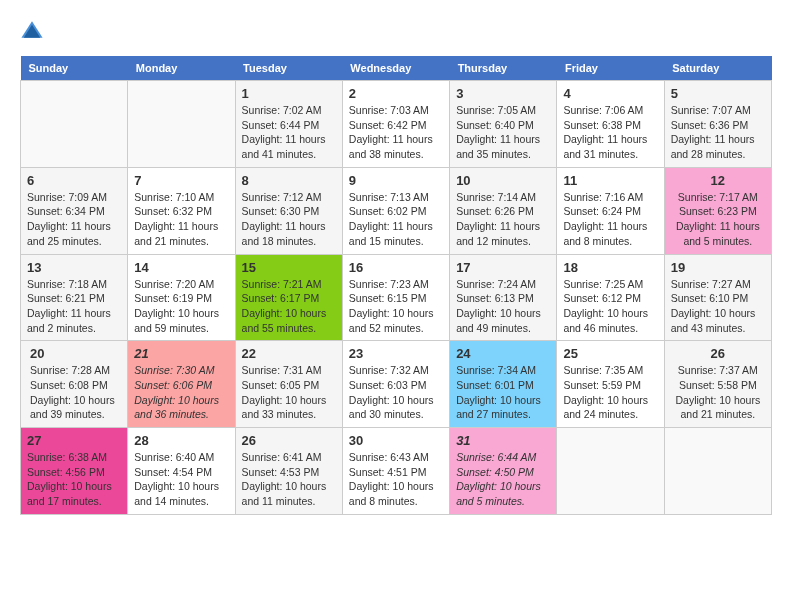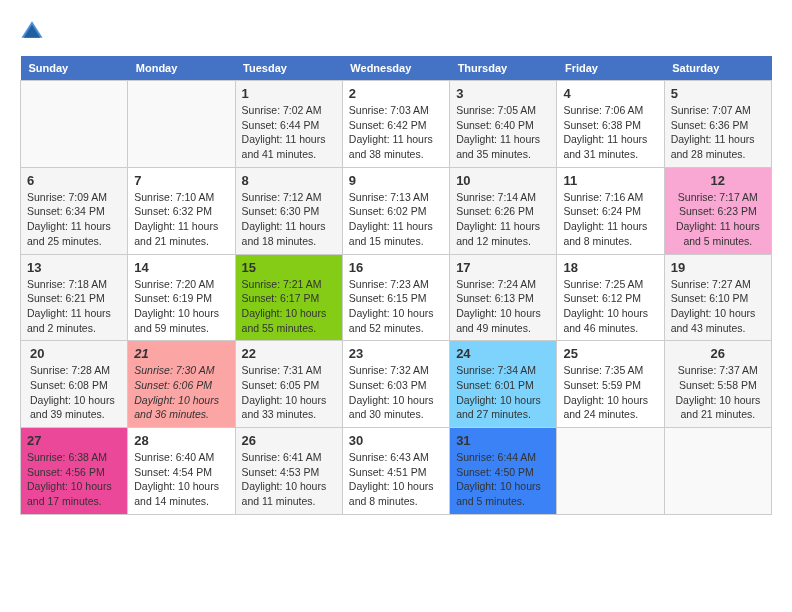--- a/index.html
+++ b/index.html
@@ -309,21 +309,21 @@
           <div class="day-info">Sunrise: 6:41 AM
 Sunset: 4:53 PM
 Daylight: 10 hours and 11 minutes.</div>
         </td>
         <td style="background: rgb(255, 255, 255);">
           <span class="day-num">30</span>
           <div class="day-info">Sunrise: 6:43 AM
 Sunset: 4:51 PM
 Daylight: 10 hours and 8 minutes.</div>
         </td>
-        <td style="background: #3b82f6;">
+        <td style="background: #f9a8d4; font-style: italic;">
           <span class="day-num">31</span>
           <div class="day-info">Sunrise: 6:44 AM
 Sunset: 4:50 PM
 Daylight: 10 hours and 5 minutes.</div>
         </td>
         <td class="empty" style="background: rgb(249, 249, 249);"></td>
         <td class="empty" style="background: rgb(249, 249, 249);"></td>
       </tr>
     </tbody>
 </table>

